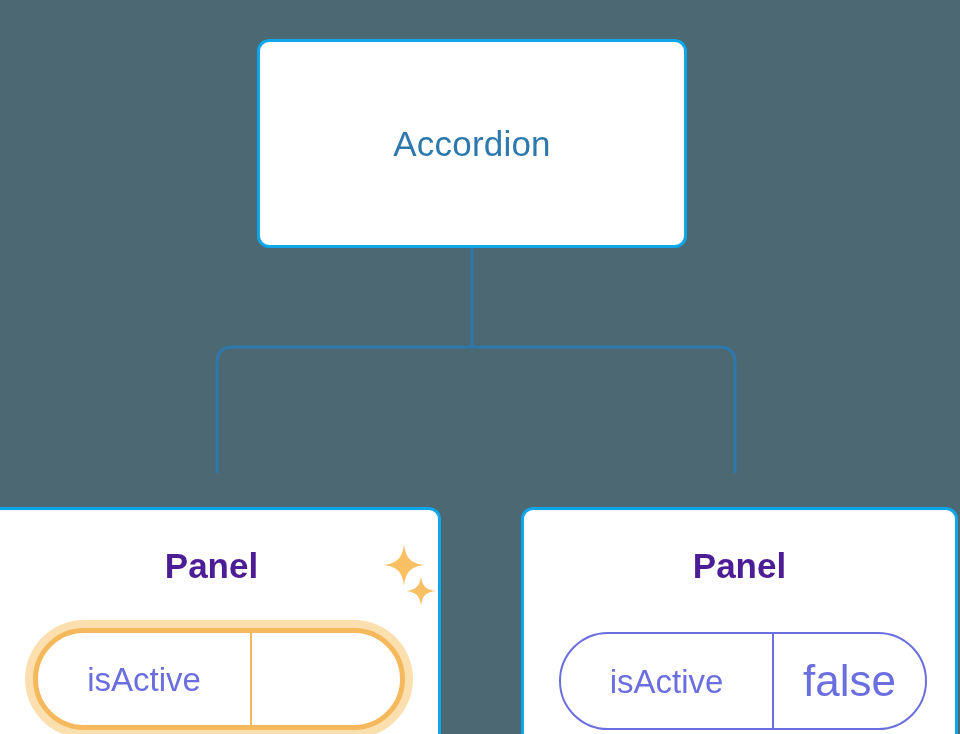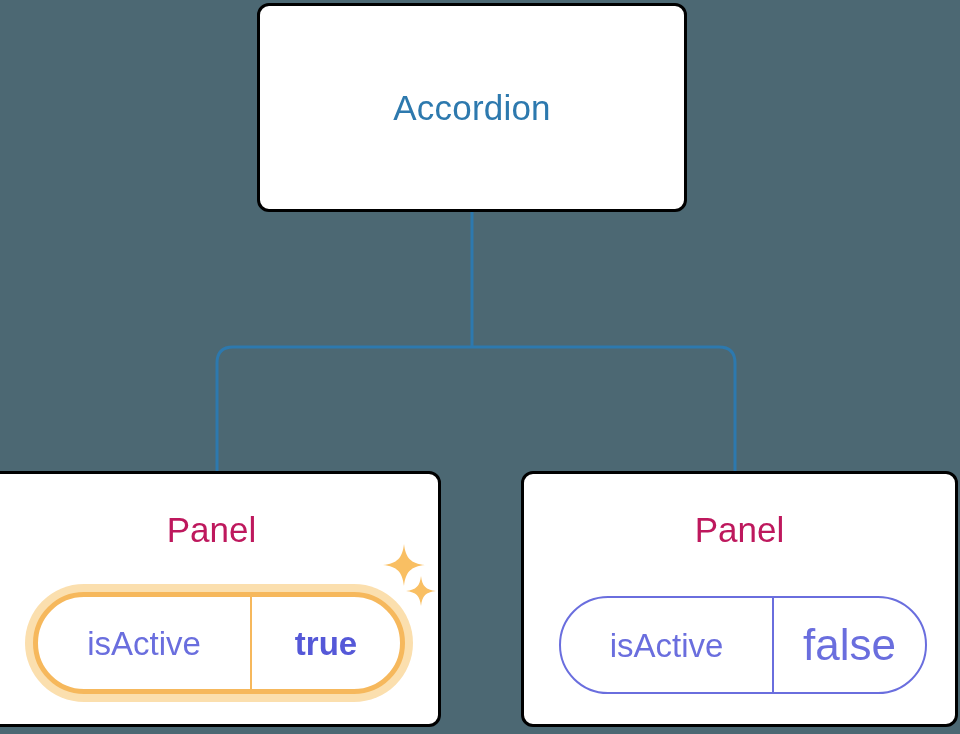--- a/index.html
+++ b/index.html
@@ -26,23 +26,24 @@
     top: 0;
     width: 960px;
     height: 734px;
     pointer-events: none;
   }
 
   
   .node-card {
     position: absolute;
     background: #ffffff;
-    border: 3px solid #000000;
+    border: 3px solid #0ea5e9;
     border-radius: 12px;
     box-sizing: border-box;
+    margin-top: 36px;
   }
   #accordion-node {
     left: 257px;
     top: 3px;
     width: 430px;
     height: 209px;
     display: flex;
     align-items: center;
     justify-content: center;
   }
@@ -74,23 +75,23 @@
     top: 0;
     width: 100%;
     height: 100%;
     display: flex;
     flex-direction: column;
     align-items: center;
     padding-top: 38px;
     box-sizing: border-box;
   }
   .panel-title {
-    color: #be185d;
+    color: #4c1d95;
     font-size: 35px;
-    font-weight: 400;
+    font-weight: 700;
     line-height: 1;
     white-space: nowrap;
   }
 
   
   .prop-pill-wrap {
     position: absolute;
     display: flex;
     align-items: flex-end;
   }
@@ -198,21 +199,20 @@
     <div class="node-title">Accordion</div>
   </div>
 
   <div class="node-card" id="panel-node-left">
     <div class="panel-body">
       <div class="panel-title">Panel</div>
     </div>
     <div class="prop-pill-wrap" id="prop-pill-wrap-left">
       <div class="prop-pill highlight">
         <div class="prop-key">isActive</div>
-        <div class="prop-val">true</div>
       </div>
     </div>
   </div>
 
   <svg class="sparkle" id="sparkle-large" viewBox="0 0 100 100" xmlns="http://www.w3.org/2000/svg">
     <path d="M50 0 C54 34 66 46 100 50 C66 54 54 66 50 100 C46 66 34 54 0 50 C34 46 46 34 50 0 Z" fill="#f9bf63"></path>
   </svg>
   <svg class="sparkle" id="sparkle-small" viewBox="0 0 100 100" xmlns="http://www.w3.org/2000/svg">
     <path d="M50 0 C54 34 66 46 100 50 C66 54 54 66 50 100 C46 66 34 54 0 50 C34 46 46 34 50 0 Z" fill="#f9bf63"></path>
   </svg>

